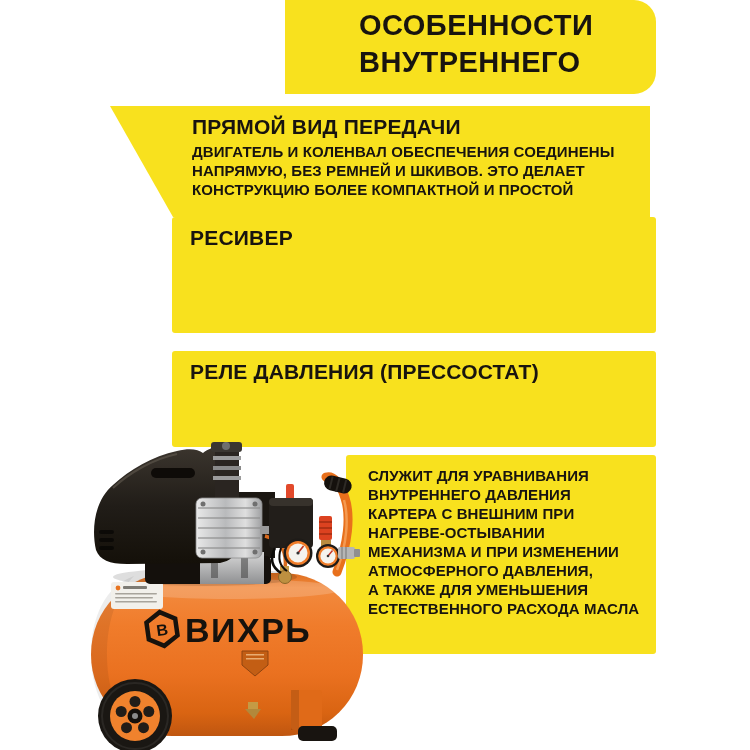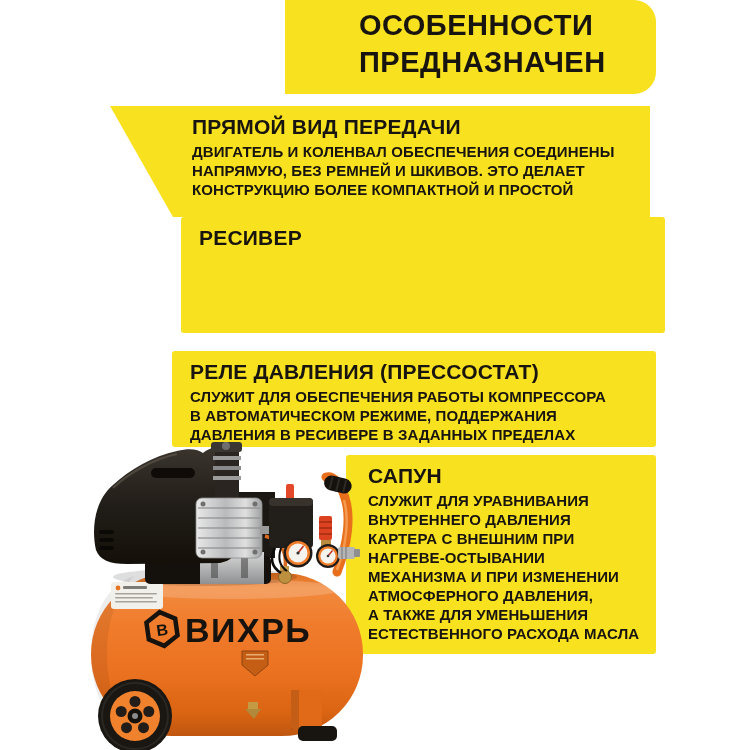--- a/index.html
+++ b/index.html
@@ -11,55 +11,51 @@
   .yellow-block{position:absolute;background:var(--yellow,#f8e11e);}
   .title-block{
     left:285px;top:0;width:371px;height:94px;border-radius:0 22px 22px 0;
     padding:7px 0 0 74px;font-size:29px;line-height:37px;font-weight:800;letter-spacing:.5px;
   }
   .feat{border-radius:3px;overflow:hidden;}
   .feat h2{margin:0;font-size:21px;line-height:25px;font-weight:800;letter-spacing:.2px;}
   .feat p{margin:3px 0 0;font-size:15px;line-height:19px;font-weight:600;letter-spacing:.1px;white-space:pre-line;}
   .feat1{left:110px;top:106px;width:540px;height:111px;padding:8px 0 0 82px;
          border-radius:0;clip-path:polygon(0 0,100% 0,100% 100%,63px 100%);}
-  .feat2{left:181px;top:217px;width:484px;height:116px;padding:8px 0 0 18px;}
+  .feat2{left:172px;top:217px;width:484px;height:116px;padding:8px 0 0 18px;}
   .feat3{left:172px;top:351px;width:484px;height:96px;padding:8px 0 0 18px;}
   .feat4{left:346px;top:455px;width:310px;height:199px;padding:8px 0 0 22px;}
   .compressor{position:absolute;left:35px;top:440px;z-index:2;}
 </style>
 </head>
 <body>
 
 <div class="canvas">
 
   <header class="yellow-block title-block">
     <div>ОСОБЕННОСТИ</div>
-    <div>ПРЕДНАЗНАЧЕН</div>
+    <div>ВНУТРЕННЕГО</div>
   </header>
 
   <section class="yellow-block feat feat1">
     <h2>ПРЯМОЙ ВИД ПЕРЕДАЧИ</h2>
     <p>ДВИГАТЕЛЬ И КОЛЕНВАЛ ОБЕСПЕЧЕНИЯ СОЕДИНЕНЫ
 НАПРЯМУЮ, БЕЗ РЕМНЕЙ И ШКИВОВ. ЭТО ДЕЛАЕТ
 КОНСТРУКЦИЮ БОЛЕЕ КОМПАКТНОЙ И ПРОСТОЙ</p>
   </section>
 
   <section class="yellow-block feat feat2">
     <h2>РЕСИВЕР</h2>
   </section>
 
   <section class="yellow-block feat feat3">
     <h2>РЕЛЕ ДАВЛЕНИЯ (ПРЕССОСТАТ)</h2>
-    <p>СЛУЖИТ ДЛЯ ОБЕСПЕЧЕНИЯ РАБОТЫ КОМПРЕССОРА
-В АВТОМАТИЧЕСКОМ РЕЖИМЕ, ПОДДЕРЖАНИЯ
-ДАВЛЕНИЯ В РЕСИВЕРЕ В ЗАДАННЫХ ПРЕДЕЛАХ</p>
   </section>
 
   <section class="yellow-block feat feat4">
-    <h2>САПУН</h2>
     <p>СЛУЖИТ ДЛЯ УРАВНИВАНИЯ
 ВНУТРЕННЕГО ДАВЛЕНИЯ
 КАРТЕРА С ВНЕШНИМ ПРИ
 НАГРЕВЕ-ОСТЫВАНИИ
 МЕХАНИЗМА И ПРИ ИЗМЕНЕНИИ
 АТМОСФЕРНОГО ДАВЛЕНИЯ,
 А ТАКЖЕ ДЛЯ УМЕНЬШЕНИЯ
 ЕСТЕСТВЕННОГО РАСХОДА МАСЛА</p>
   </section>
 

